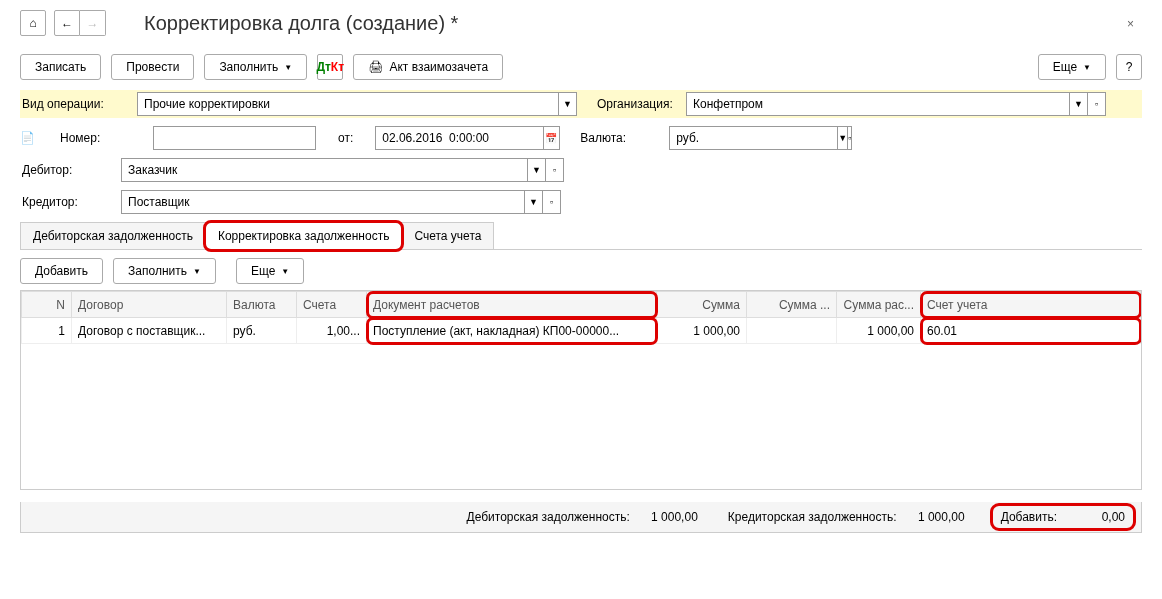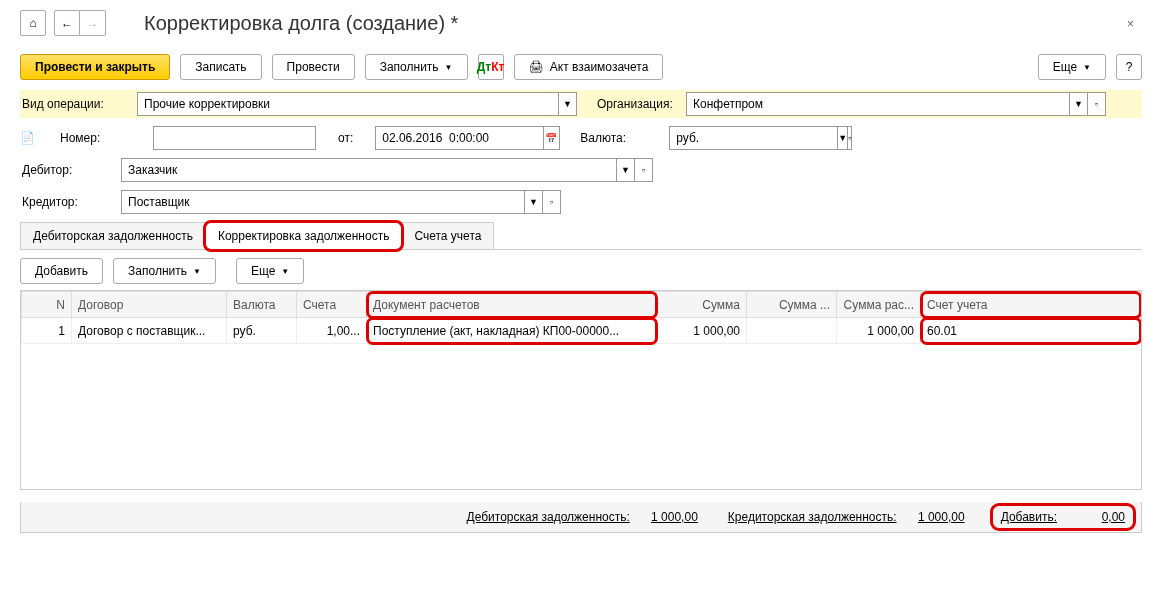--- a/index.html
+++ b/index.html
@@ -38,21 +38,21 @@
     
     .table-toolbar { display: flex; gap: 10px; margin-bottom: 6px; align-items: center; }
     
     .grid-wrap { border: 1px solid #ccc; height: 200px; overflow: auto; }
     .grid { width: 100%; border-collapse: collapse; }
     .grid th { background: #f5f5f5; border: 1px solid #ddd; padding: 4px 6px; text-align: left; font-weight: normal; color: #555; height: 26px; }
     .grid td { border: 1px solid #eee; padding: 4px 6px; height: 26px; }
     .grid td.num, .grid th.num { text-align: right; }
     .cell-outline { outline: 3px solid #d00; outline-offset: -2px; border-radius: 6px; }
     
-    .footer { display: flex; justify-content: flex-end; align-items: center; gap: 30px; padding: 6px 10px; background: #f5f5f5; border: 1px solid #ccc; border-top: none; margin-top: 12px; text-decoration: underline; }
+    .footer { display: flex; justify-content: flex-end; align-items: center; gap: 30px; padding: 6px 10px; background: #f5f5f5; border: 1px solid #ccc; border-top: none; margin-top: 12px; }
     .footer-item { display: flex; gap: 8px; }
     .footer-item .val { min-width: 60px; text-align: right; }
     .footer-item.highlight { outline: 3px solid #d00; outline-offset: 2px; border-radius: 4px; padding: 2px 6px; }
     .dtkt-icon { display: flex; flex-direction: row; font-size: 7px; line-height: 7px; font-weight: bold; }
     .dtkt-icon .dt { color: green; }
     .dtkt-icon .kt { color: red; }
     .print-icon { font-size: 12px; }
     
     .date-btn { font-size: 10px; }
   </style>
@@ -71,23 +71,20 @@
       <span style="color:#bbb">→</span>
     </button>
   </div>
   <h1 class="page-title">Корректировка долга (создание) *</h1>
   <span class="close-btn">
     <span>×</span>
   </span>
 </div>
 
 <div class="toolbar">
-  <button class="btn primary">
-    <span>Провести и закрыть</span>
-  </button>
   <button class="btn">
     <span>Записать</span>
   </button>
   <button class="btn">
     <span>Провести</span>
   </button>
   <button class="btn">
     <span>Заполнить</span>
     <span class="dropdown-arrow">▼</span>
   </button>
@@ -145,21 +142,21 @@
     <div class="combo" style="width:160px">
       <input class="input-field" value="руб." style="">
       <span class="combo-btn">▼</span>
       <span class="combo-btn">▫</span>
     </div>
   </div>
 </div>
 
 <div class="form-row">
   <span class="lbl">Дебитор:</span>
-  <div class="combo" style="width:532px">
+  <div class="combo" style="width:443px">
     <input class="input-field" value="Заказчик" style="">
     <span class="combo-btn">▼</span>
     <span class="combo-btn">▫</span>
   </div>
 </div>
 
 <div class="form-row">
   <span class="lbl">Кредитор:</span>
   <div class="combo" style="width:440px">
     <input class="input-field" value="Поставщик" style="">

